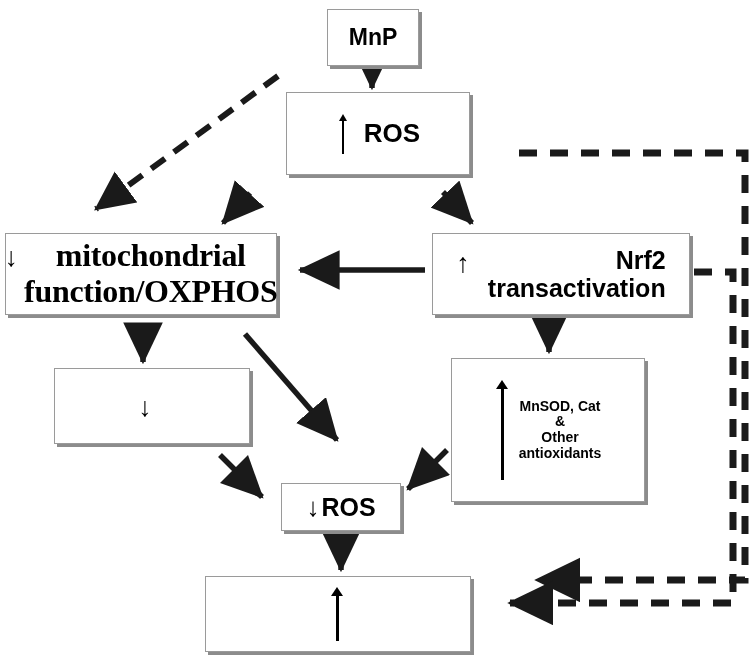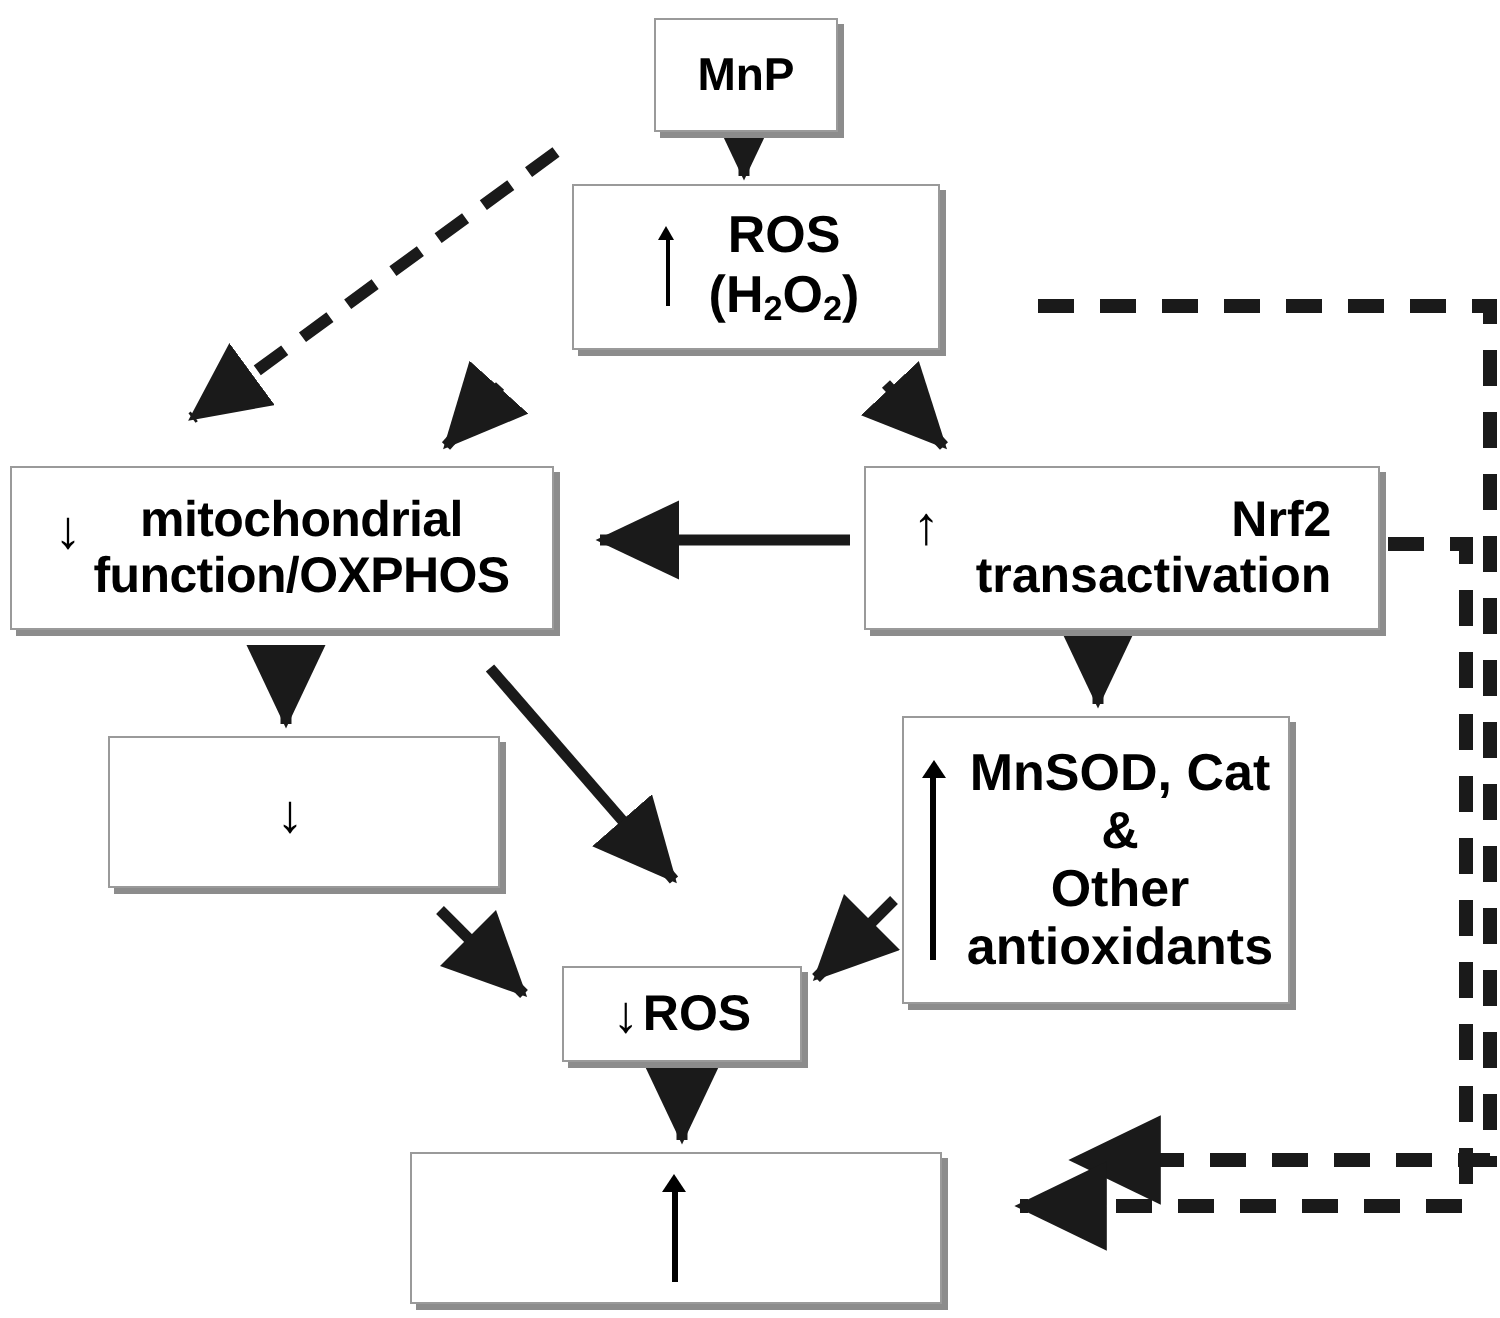--- a/index.html
+++ b/index.html
@@ -58,33 +58,33 @@
     display: inline-block;
   }
   
   #node-mnp      { left: 327px; top: 9px;   width: 92px;  height: 57px; }
   #node-mnp .node-label { font-size: 23px; font-weight: bold; }
 
   #node-ros-up   { left: 286px; top: 92px;  width: 184px; height: 83px; }
   #node-ros-up .node-label { font-size: 26px; }
 
   #node-mito     { left: 5px;   top: 233px; width: 272px; height: 82px; }
-  #node-mito .node-label { font-size: 25px; letter-spacing: -0.3px; }
+  #node-mito .node-label { font-size: 32px; letter-spacing: -0.3px; font-family: Liberation Serif, serif; }
   #node-mito .dir-arrow  { font-size: 27px; margin-right: 6px; align-self: flex-start; margin-top: 6px; }
 
   #node-nrf2     { left: 432px; top: 233px; width: 258px; height: 82px; }
   #node-nrf2 .node-label { font-size: 25px; text-align: right; }
   #node-nrf2 .dir-arrow  { font-size: 27px; margin-right: 18px; align-self: flex-start; margin-top: 4px; }
 
   #node-atp      { left: 54px;  top: 368px; width: 196px; height: 76px; }
   #node-atp .node-label { font-size: 25px; }
   #node-atp .dir-arrow  { font-size: 27px; margin-right: 14px; align-self: flex-start; margin-top: 3px; }
 
   #node-antiox   { left: 451px; top: 358px; width: 194px; height: 144px; }
-  #node-antiox .node-label { font-size: 26px; }
+  #node-antiox .node-label { font-size: 14px; }
 
   #node-ros-dn   { left: 281px; top: 483px; width: 120px; height: 48px; }
   #node-ros-dn .node-label { font-size: 25px; }
   #node-ros-dn .dir-arrow  { font-size: 26px; margin-right: 2px; }
 
   #node-hspc     { left: 205px; top: 576px; width: 266px; height: 76px; }
   #node-hspc .node-label { font-size: 24px; }
 
   
   .tall-arrow {
@@ -174,21 +174,21 @@
       <span class="node-label">MnP</span>
     </div>
   </div>
 
   <div class="node" id="node-ros-up">
     <div class="node-inner">
       <span class="tall-arrow thin-arrow">
         <span class="head"></span>
           <span class="shaft"></span>
       </span>
-      <span class="node-label"><span>ROS</span><br><span><span>(H</span><sub>2</sub><span>O</span><sub>2</sub><span>)</span></span></span>
+      <span class="node-label"><span>ROS</span><br></span>
     </div>
   </div>
 
   <div class="node" id="node-mito">
     <div class="node-inner">
       <span class="dir-arrow">↓</span>
       <span class="node-label">mitochondrial
 function/OXPHOS</span>
     </div>
   </div>

